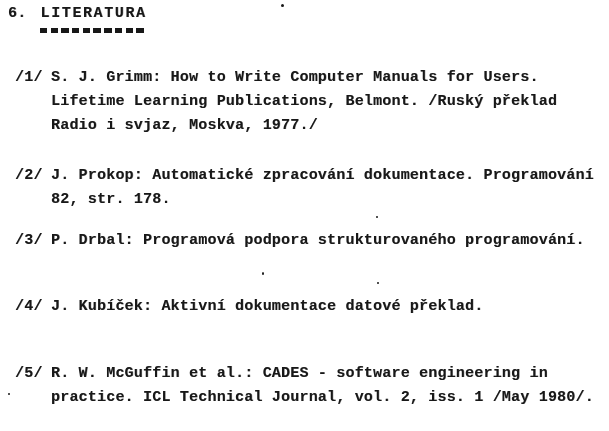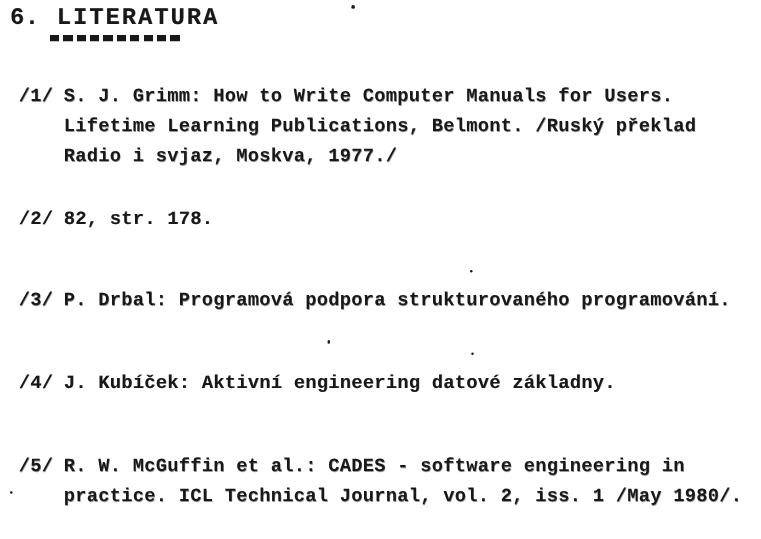--- a/index.html
+++ b/index.html
@@ -18,21 +18,21 @@
   }
   .page {
     position: absolute;
     inset: 0;
   }
   
   .heading {
     position: absolute;
     top: 3px;
     left: 8px;
-    font-size: 19px;
+    font-size: 15px;
     line-height: 22px;
     white-space: nowrap;
     text-shadow: 0.4px 0.4px 0 rgba(24,24,24,0.45);
   }
   .heading-number {
     letter-spacing: 0.3px;
   }
   .heading-title {
     margin-left: 14px;
     letter-spacing: 1.6px;
@@ -94,35 +94,36 @@
     <div class="ref-lines">
       <div>S. J. Grimm: How to Write Computer Manuals for Users.</div>
       <div>Lifetime Learning Publications, Belmont. /Ruský překlad</div>
       <div>Radio i svjaz, Moskva, 1977./</div>
     </div>
   </div>
 
   <div class="ref ref-2">
     <span class="ref-marker">/2/</span>
     <div class="ref-lines">
+      <div>J. Prokop: Automatické zpracování dokumentace. Programování</div>
       <div>82, str. 178.</div>
     </div>
   </div>
 
   <div class="ref ref-3">
     <span class="ref-marker">/3/</span>
     <div class="ref-lines">
       <div>P. Drbal: Programová podpora strukturovaného programování.</div>
     </div>
   </div>
 
   <div class="ref ref-4">
     <span class="ref-marker">/4/</span>
     <div class="ref-lines">
-      <div>J. Kubíček: Aktivní engineering datové základny.</div>
+      <div>J. Kubíček: Aktivní dokumentace datové překlad.</div>
     </div>
   </div>
 
   <div class="ref ref-5">
     <span class="ref-marker">/5/</span>
     <div class="ref-lines">
       <div>R. W. McGuffin et al.: CADES - software engineering in</div>
       <div>practice. ICL Technical Journal, vol. 2, iss. 1 /May 1980/.</div>
     </div>
   </div>

